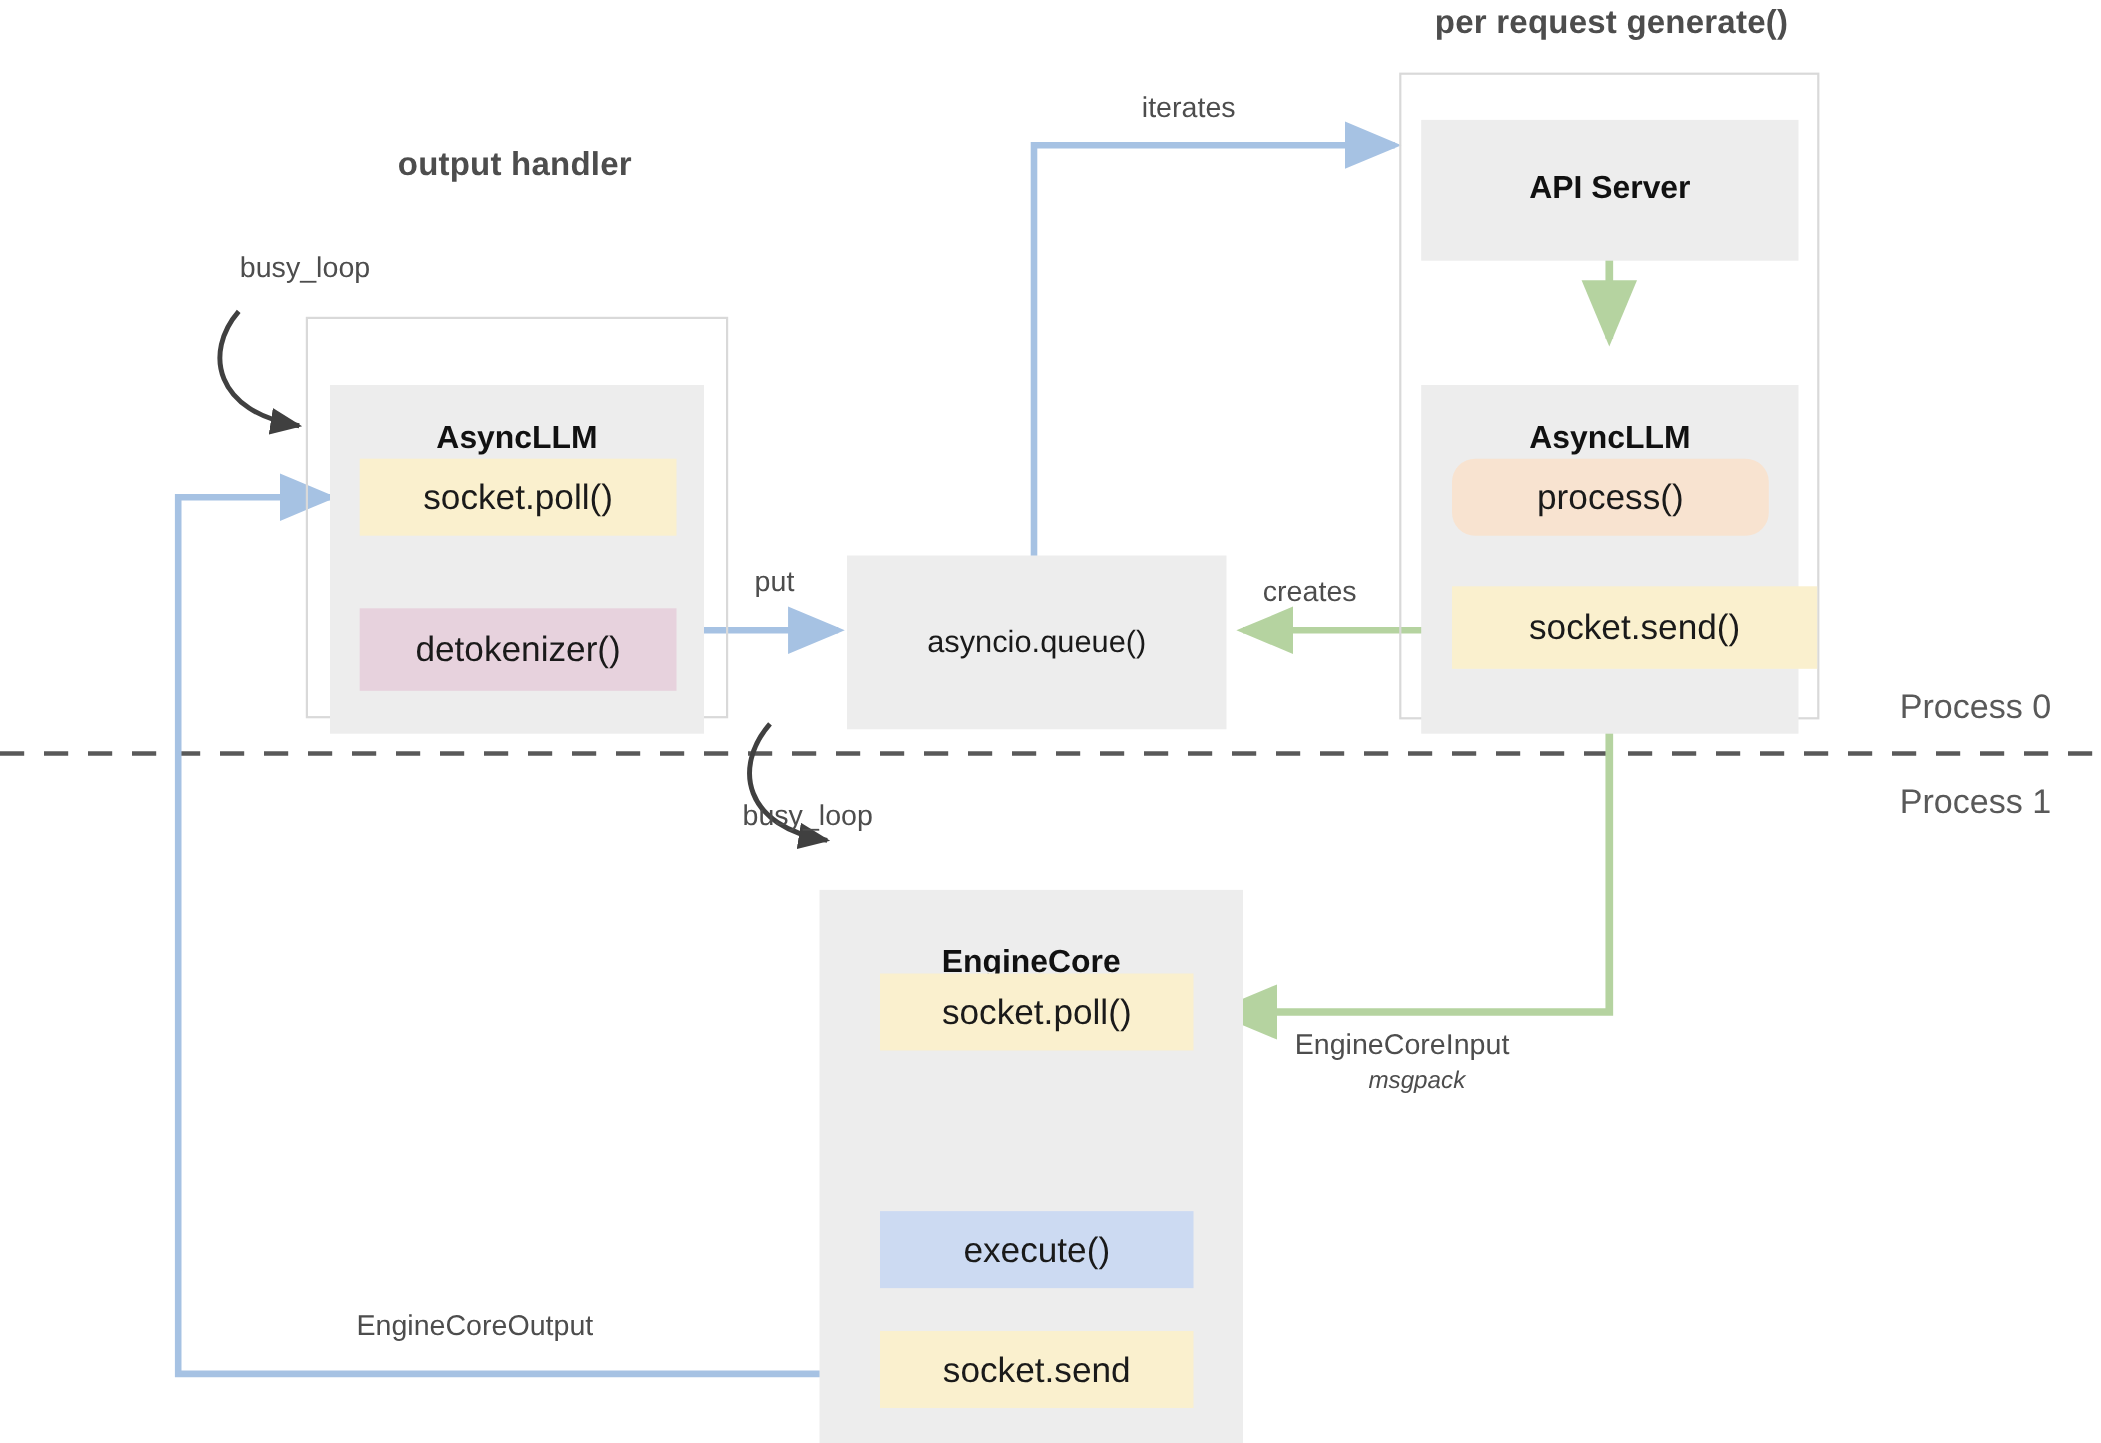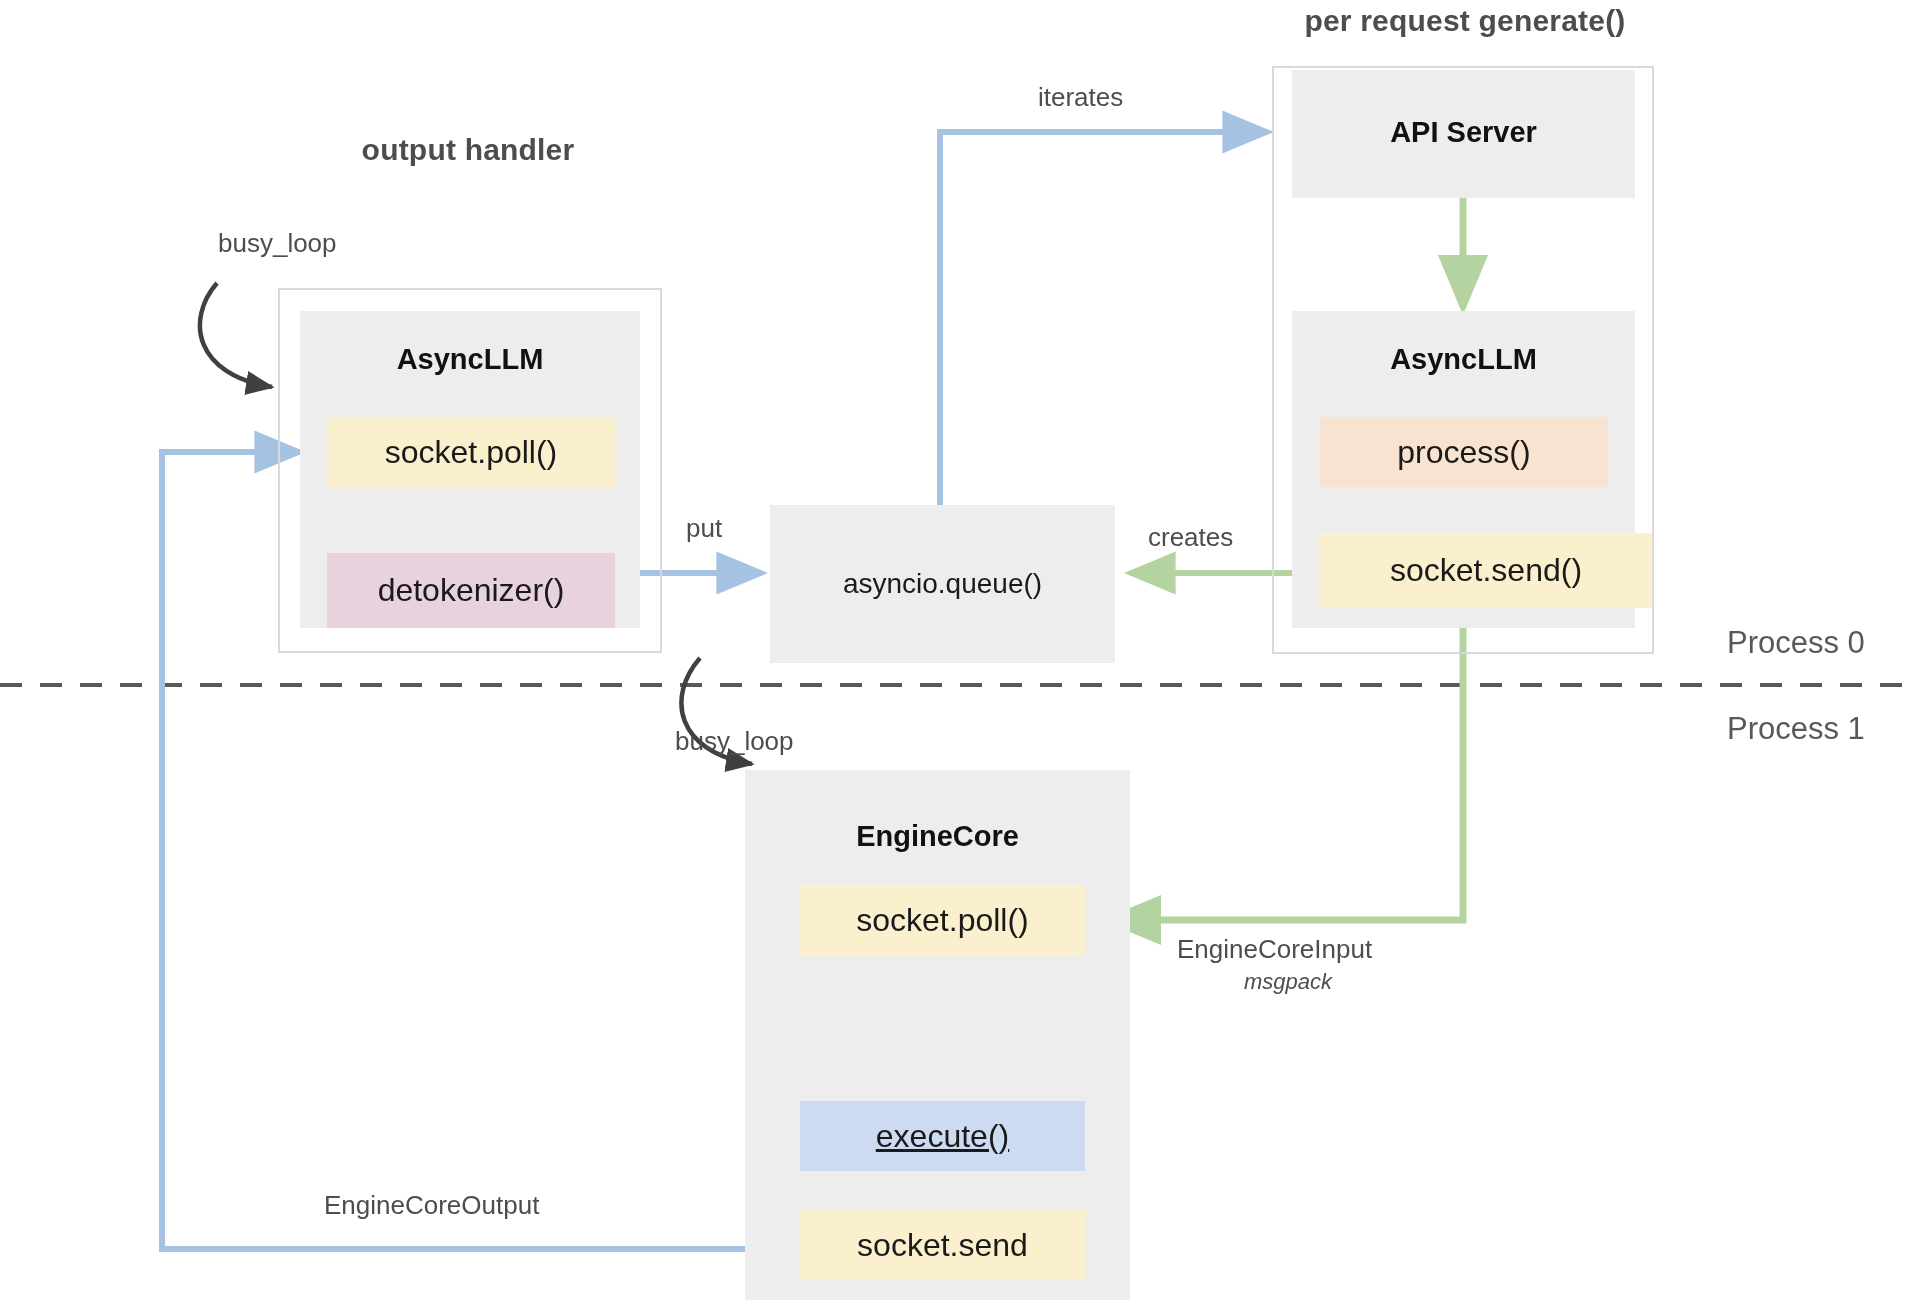--- a/index.html
+++ b/index.html
@@ -43,20 +43,21 @@
     border: 2px solid #d9d9d9;
     background: transparent;
     box-sizing: border-box;
   }
 
   
   .comp-box {
     position: absolute;
     background: #ededed;
     box-sizing: border-box;
+    margin-top: 39px;
   }
   .comp-title {
     position: absolute;
     left: 0;
     width: 100%;
     text-align: center;
     font-weight: bold;
     font-size: 29px;
     color: #111111;
     white-space: nowrap;
@@ -70,21 +71,21 @@
     justify-content: center;
     font-size: 32px;
     color: #1a1a1a;
     box-sizing: border-box;
     white-space: nowrap;
   }
   .chip-yellow { background: #faf0ce; }
   .chip-pink   { background: #e7d2dd; }
   .chip-peach  { background: #f8e3d0; }
   .chip-green  { background: #dbe8d4; }
-  .chip-blue   { background: #ccdaf2; text-decoration: underline; }
+  .chip-blue   { background: #ccdaf2; }
 
   
   .plain-node {
     position: absolute;
     background: #ededed;
     display: flex;
     align-items: center;
     justify-content: center;
     font-size: 28px;
     color: #1a1a1a;
@@ -175,21 +176,21 @@
   <div class="outer-box" style="left:1272px; top:66px; width:382px; height:588px;"></div>
 
   <div class="comp-box" style="left:1292px; top:70px; width:343px; height:128px;">
     <div class="comp-title" style="top:46px;">API Server</div>
   </div>
 
   <div class="comp-box" style="left:1292px; top:311px; width:343px; height:317px;">
     <div class="comp-title" style="top:32px;">AsyncLLM</div>
   </div>
 
-  <div class="chip chip-peach" style="left:1320px; top:417px; width:288px; height:70px;">process()</div>
+  <div class="chip chip-peach" style="left:1320px; top:417px; width:288px; height:70px;border-radius:21px;">process()</div>
 
   <div class="chip chip-yellow" style="left:1320px; top:533px; width:332px; height:75px;">socket.send()</div>
 
   <div class="process-label" style="left:1727px; top:625px;">Process 0</div>
 
   <div class="process-label" style="left:1727px; top:711px;">Process 1</div>
 
   <div class="comp-box" style="left:745px; top:770px; width:385px; height:530px;">
     <div class="comp-title" style="top:50px;">EngineCore</div>
   </div>

